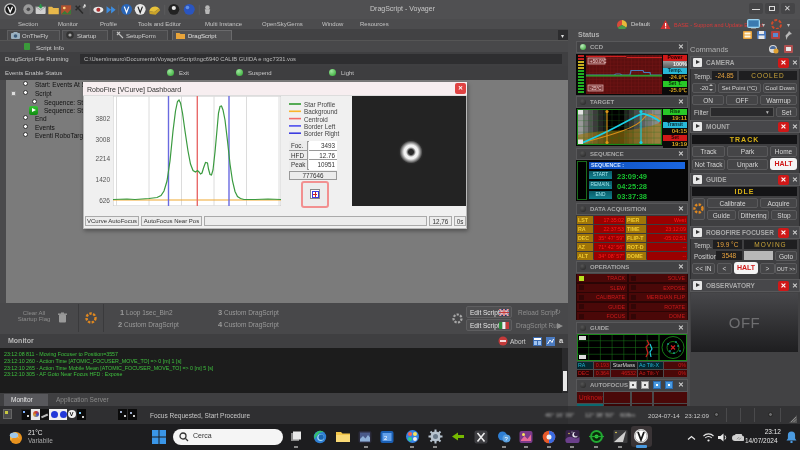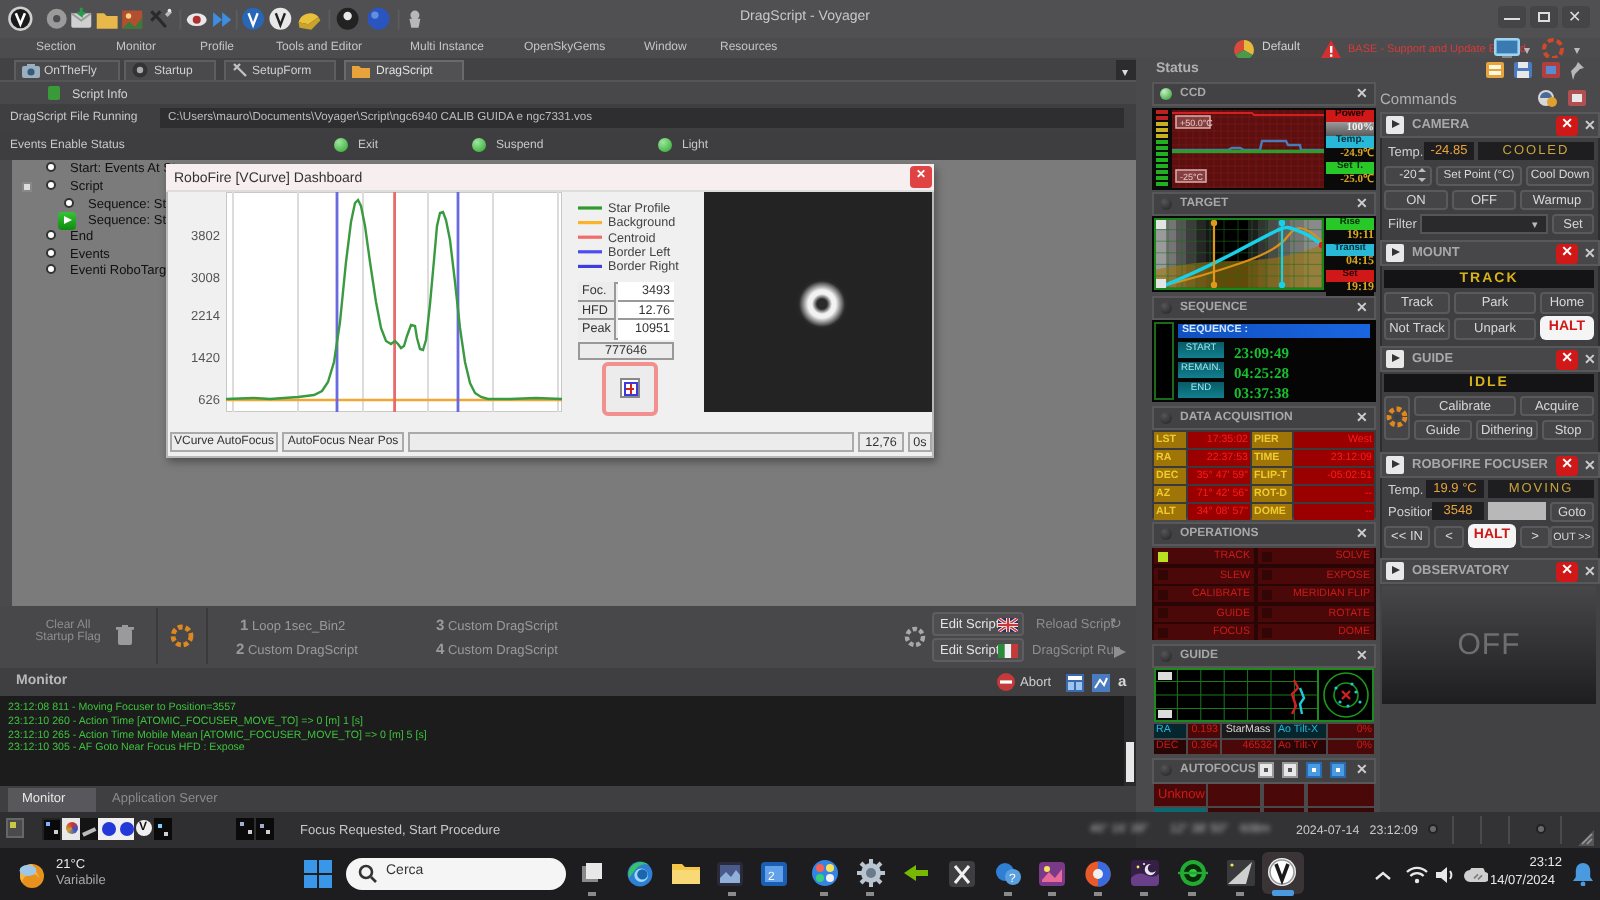--- a/index.html
+++ b/index.html
@@ -2,21 +2,21 @@
 <html><head><meta charset="utf-8">
 <style>
 *{margin:0;padding:0;box-sizing:border-box;font-family:"Liberation Sans",sans-serif;}
 html,body{width:800px;height:450px;overflow:hidden;background:#1d1d1f;}
 #app{position:absolute;left:0;top:0;width:800px;height:450px;}
 .abs{position:absolute;}
 .txt{white-space:nowrap;}
 .btn{background:#454547;border:1px solid #5a5a5c;border-radius:2px;color:#d8d8d8;text-align:center;overflow:hidden;}
 .hdrx{color:#a8a8a8;font-weight:bold;}
 .led{border-radius:50%;}
-.lcd{font-family:Liberation Serif, serif;font-weight:bold;}
+.lcd{font-family:Liberation Sans, sans-serif;font-weight:bold;}
 </style></head>
 <body>
 <div id="app">
 
 <div class="abs" style="left:0;top:0;width:800px;height:19px;background:#505052;"></div>
 <div class="abs txt" style="left:370px;top:5px;font-size:7px;color:#c8c8c8;">DragScript - Voyager</div>
 
 <div class="abs" style="left:749px;top:3px;width:14px;height:11px;background:#454547;border-radius:2px;"></div>
 <div class="abs" style="left:752px;top:9px;width:8px;height:1px;background:#ddd;"></div>
 <div class="abs" style="left:765px;top:3px;width:14px;height:11px;background:#454547;border-radius:2px;"></div>

